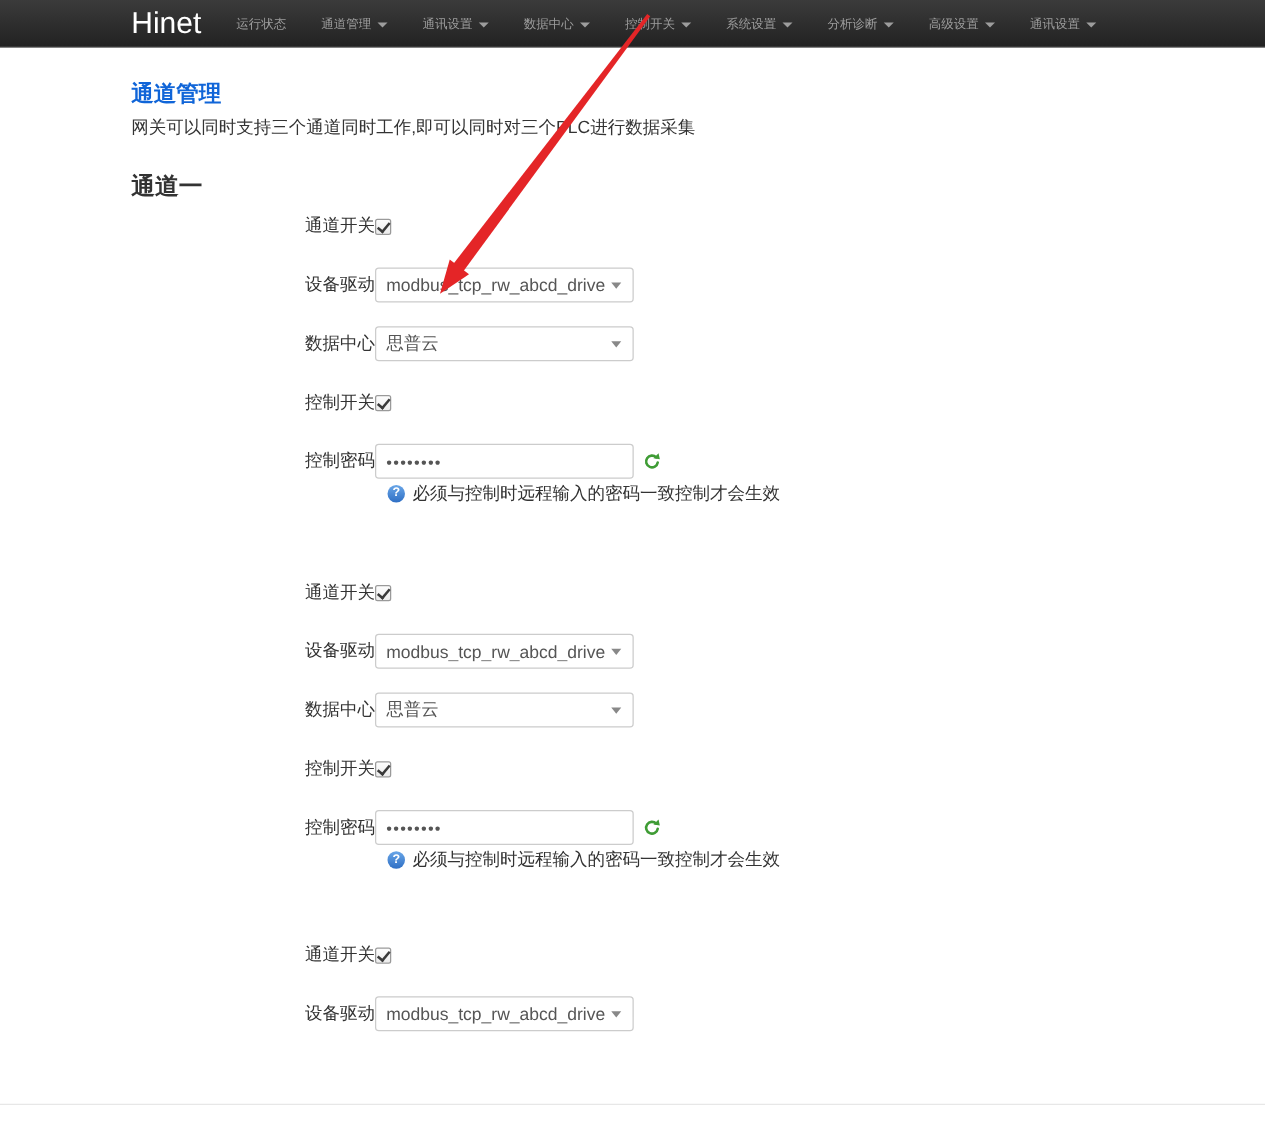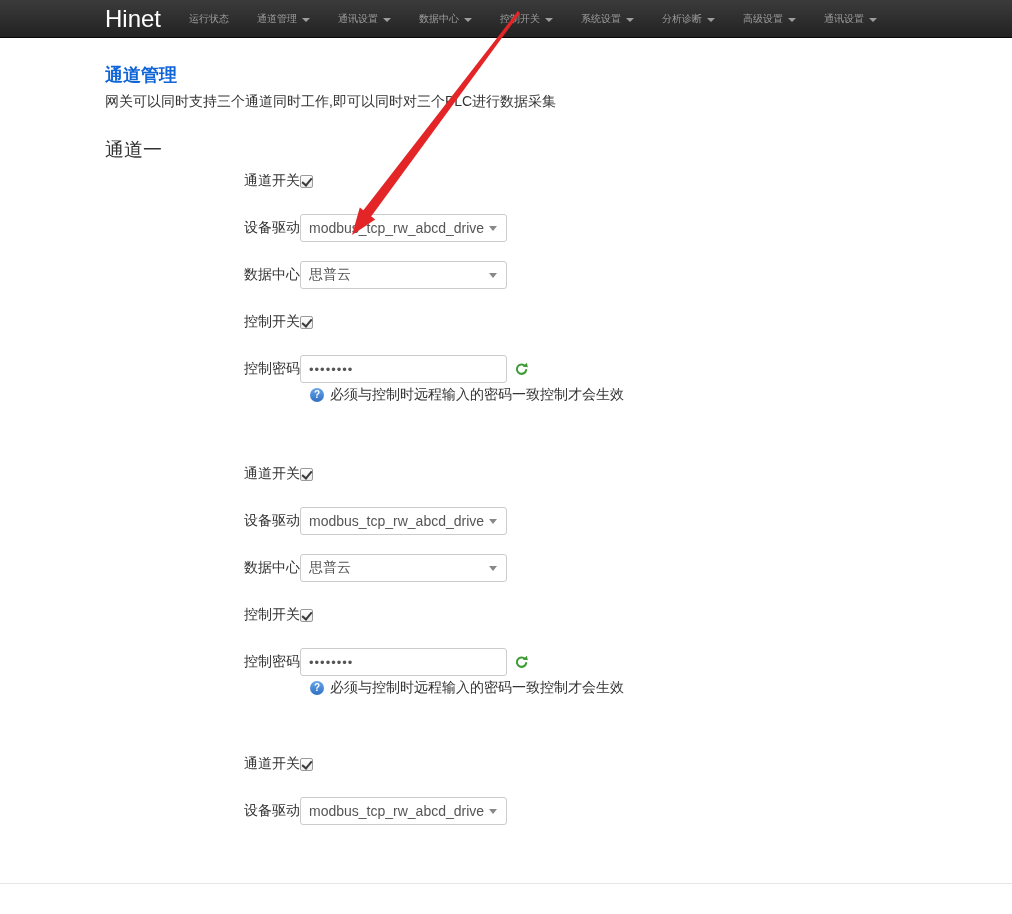--- a/index.html
+++ b/index.html
@@ -36,21 +36,21 @@
   }
 
   
   main { padding-left: 105px; padding-right: 40px; }
   .page-title { color: #1065d8; font-size: 18px; font-weight: bold; margin: 24px 0 0; line-height: 26px; }
   .page-subtitle { font-size: 14px; color: #333; margin: 5px 0 0; line-height: 16px; }
 
   .channel { margin-top: 30px; }
   .channel.channel--2 { margin-top: 58px; }
   .channel.channel--3 { margin-top: 55px; }
-  .channel-header { font-size: 19px; font-weight: 400; color: #333; margin: 16px 0 6px; line-height: 22px; }
+  .channel-header { font-size: 19px; font-weight: 700; color: #333; margin: 16px 0 6px; line-height: 22px; }
 
   .form-row { display: flex; align-items: center; height: 28px; margin-bottom: 19px; }
   .form-row.last { margin-bottom: 0; }
   .form-label { width: 195px; text-align: right; font-size: 14px; color: #333; }
 
   .checkbox {
     width: 13px; height: 13px; position: relative; cursor: pointer;
     border: 1px solid #9a9a9a; border-radius: 2px;
     background: linear-gradient(#fdfdfd, #ececec);
   }

